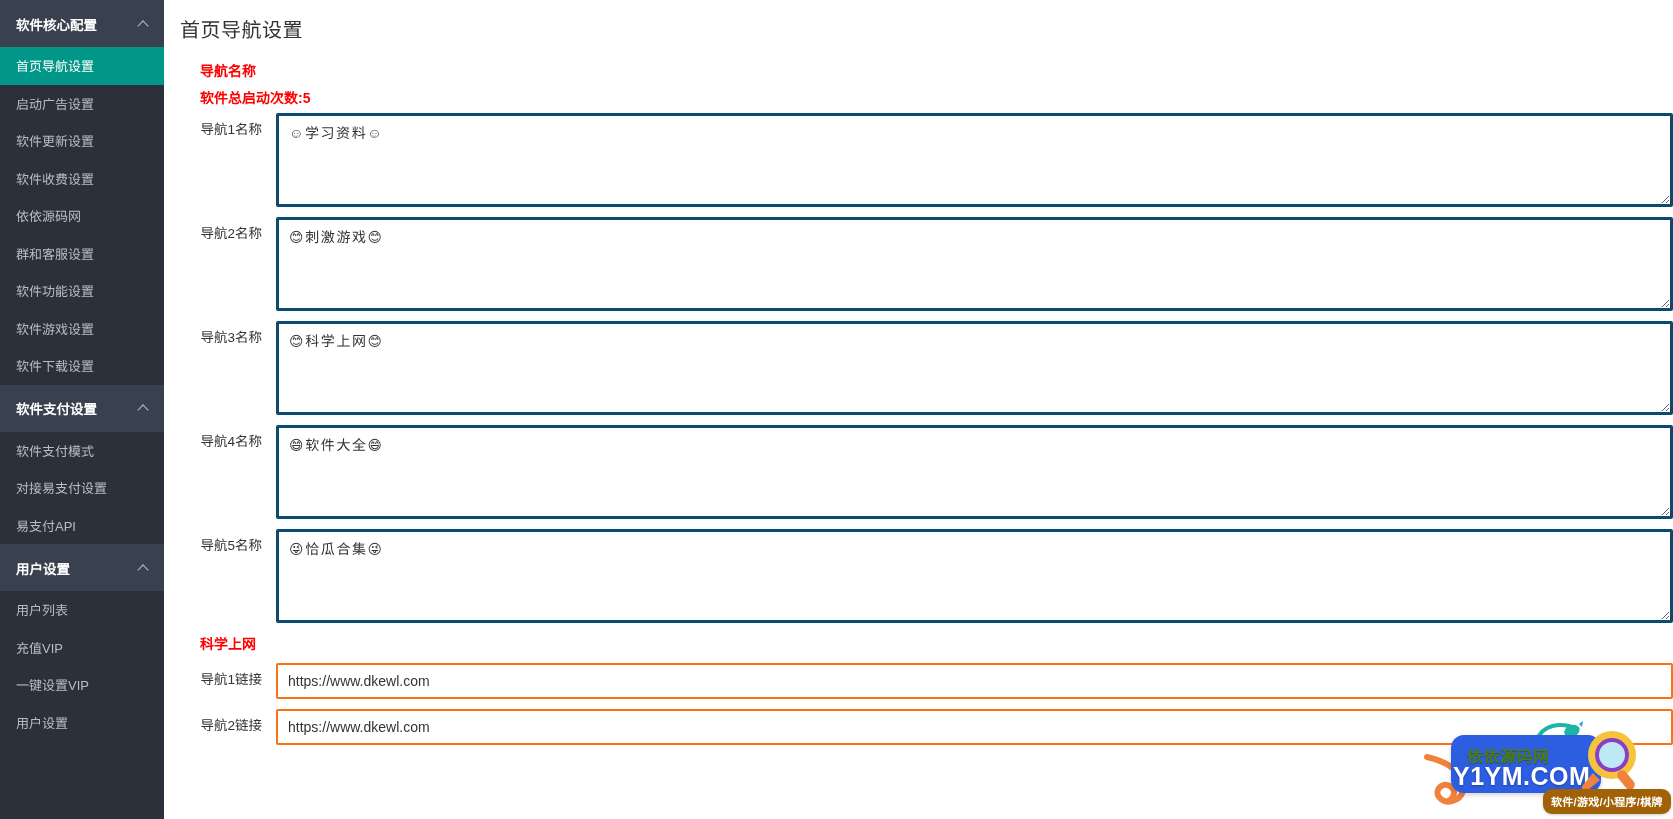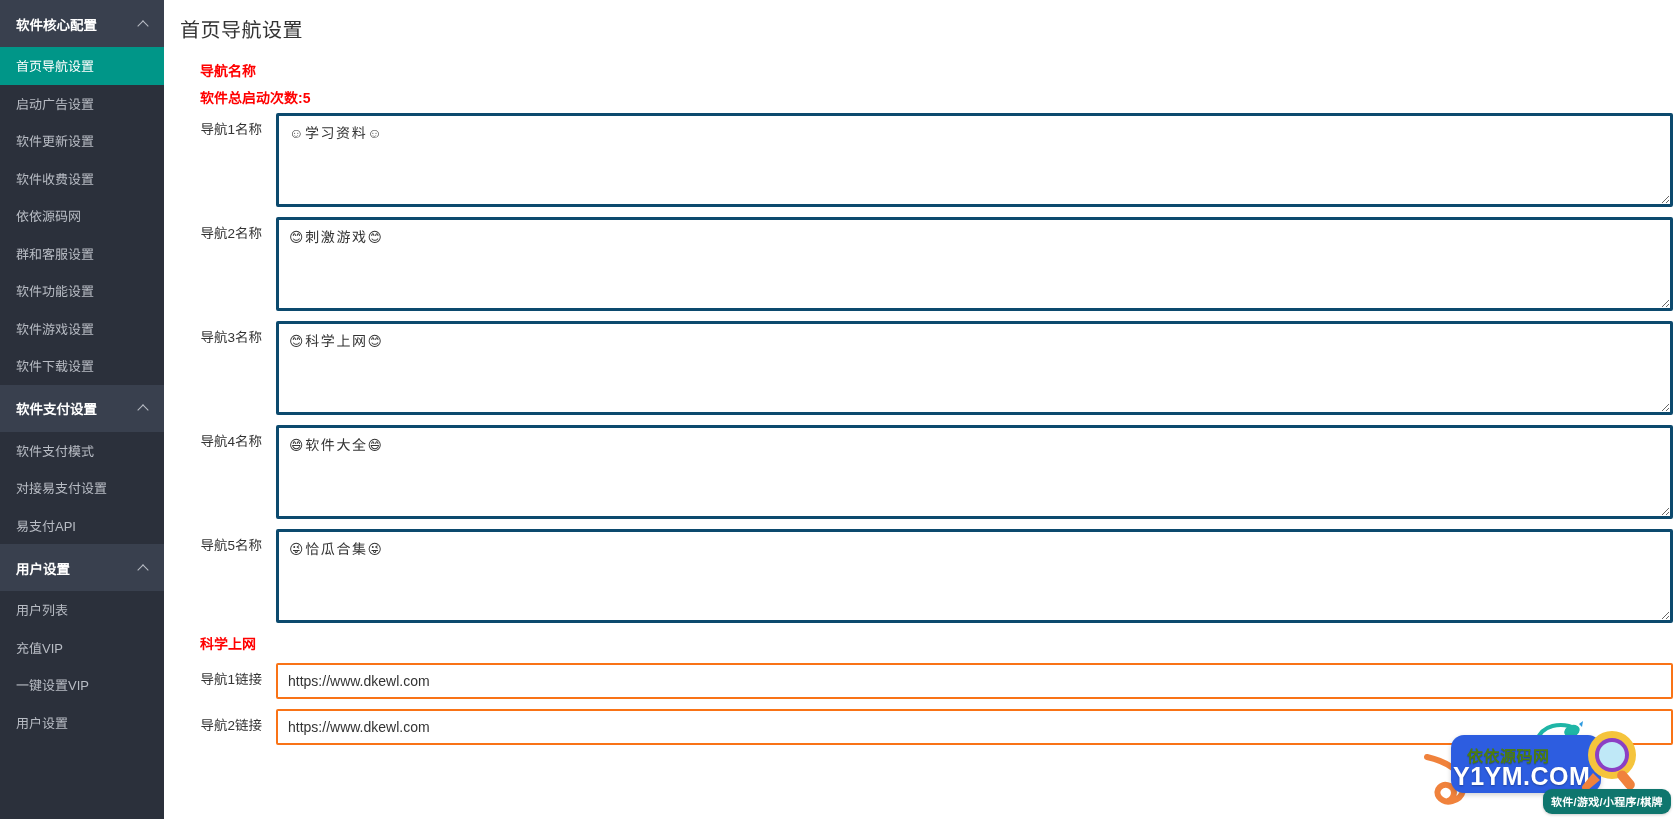--- a/index.html
+++ b/index.html
@@ -171,21 +171,21 @@
   .wm-en {
     position: absolute;
     left: 30px; top: 71px;
     font-size: 25px; font-weight: bold; color: #ffffff;
     letter-spacing: .5px;
     text-shadow: 0 1px 2px rgba(0,0,0,.3);
   }
   .wm-tag {
     position: absolute;
     left: 120px; top: 98px;
-    background: #0f766e;
+    background: #a16207;
     border-radius: 9px;
     color: #fff;
     font-size: 11px;
     font-weight: bold;
     padding: 4px 8px 5px 8px;
     letter-spacing: .3px;
     white-space: nowrap;
     box-shadow: 0 1px 3px rgba(0,0,0,.2);
   }
   .wm-loupe {

